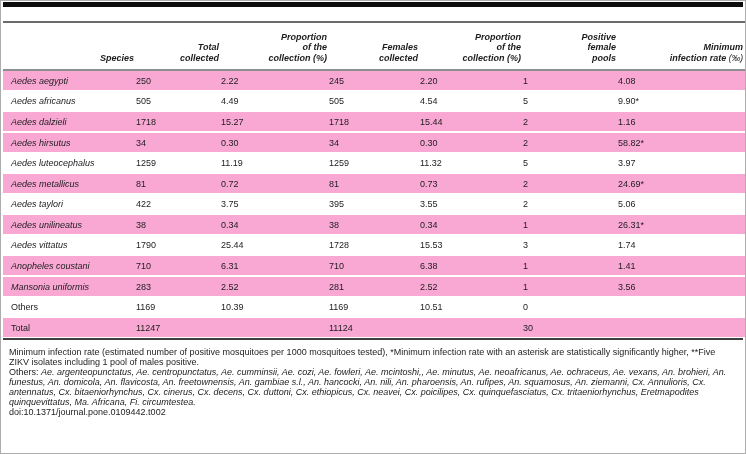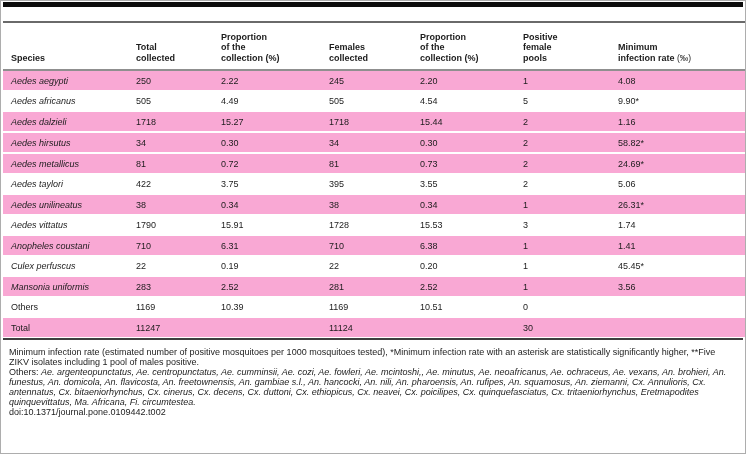--- a/index.html
+++ b/index.html
@@ -19,26 +19,27 @@
     width:742px;
     margin:14px 2px 0 2px;
     border-collapse:collapse;
     table-layout:fixed;
     border-top:2px solid #6a6a6a;
   }
   thead th {
     font-weight:bold;
     font-size:9px;
     line-height:10.5px;
-    text-align:left;
+    text-align:right;
     vertical-align:bottom;
     white-space:pre-line;
     height:36px;
     padding:4px 2px 6px 0;
     border-bottom:2px solid #8f8f8f;
+    font-style:italic;
   }
   thead th .unit { font-weight:normal; font-size:8.5px; }
   tbody td {
     font-size:9px;
     height:19px;
     padding:0 2px 0 0;
     vertical-align:middle;
     white-space:nowrap;
     overflow:hidden;
   }
@@ -120,20 +121,29 @@
       </tr>
       <tr class="shaded">
         <td class="c1 italic">Aedes hirsutus</td>
         <td>34</td>
         <td>0.30</td>
         <td>34</td>
         <td>0.30</td>
         <td>2</td>
         <td>58.82*</td>
       </tr>
+      <tr>
+        <td class="c1 italic">Aedes luteocephalus</td>
+        <td>1259</td>
+        <td>11.19</td>
+        <td>1259</td>
+        <td>11.32</td>
+        <td>5</td>
+        <td>3.97</td>
+      </tr>
       <tr class="shaded">
         <td class="c1 italic">Aedes metallicus</td>
         <td>81</td>
         <td>0.72</td>
         <td>81</td>
         <td>0.73</td>
         <td>2</td>
         <td>24.69*</td>
       </tr>
       <tr>
@@ -150,43 +160,34 @@
         <td>38</td>
         <td>0.34</td>
         <td>38</td>
         <td>0.34</td>
         <td>1</td>
         <td>26.31*</td>
       </tr>
       <tr>
         <td class="c1 italic">Aedes vittatus</td>
         <td>1790</td>
-        <td>15.91</td>
+        <td>25.44</td>
         <td>1728</td>
         <td>15.53</td>
         <td>3</td>
         <td>1.74</td>
       </tr>
       <tr class="shaded">
         <td class="c1 italic">Anopheles coustani</td>
         <td>710</td>
         <td>6.31</td>
         <td>710</td>
         <td>6.38</td>
         <td>1</td>
         <td>1.41</td>
-      </tr>
-      <tr>
-        <td class="c1 italic">Culex perfuscus</td>
-        <td>22</td>
-        <td>0.19</td>
-        <td>22</td>
-        <td>0.20</td>
-        <td>1</td>
-        <td>45.45*</td>
       </tr>
       <tr class="shaded">
         <td class="c1 italic">Mansonia uniformis</td>
         <td>283</td>
         <td>2.52</td>
         <td>281</td>
         <td>2.52</td>
         <td>1</td>
         <td>3.56</td>
       </tr>

